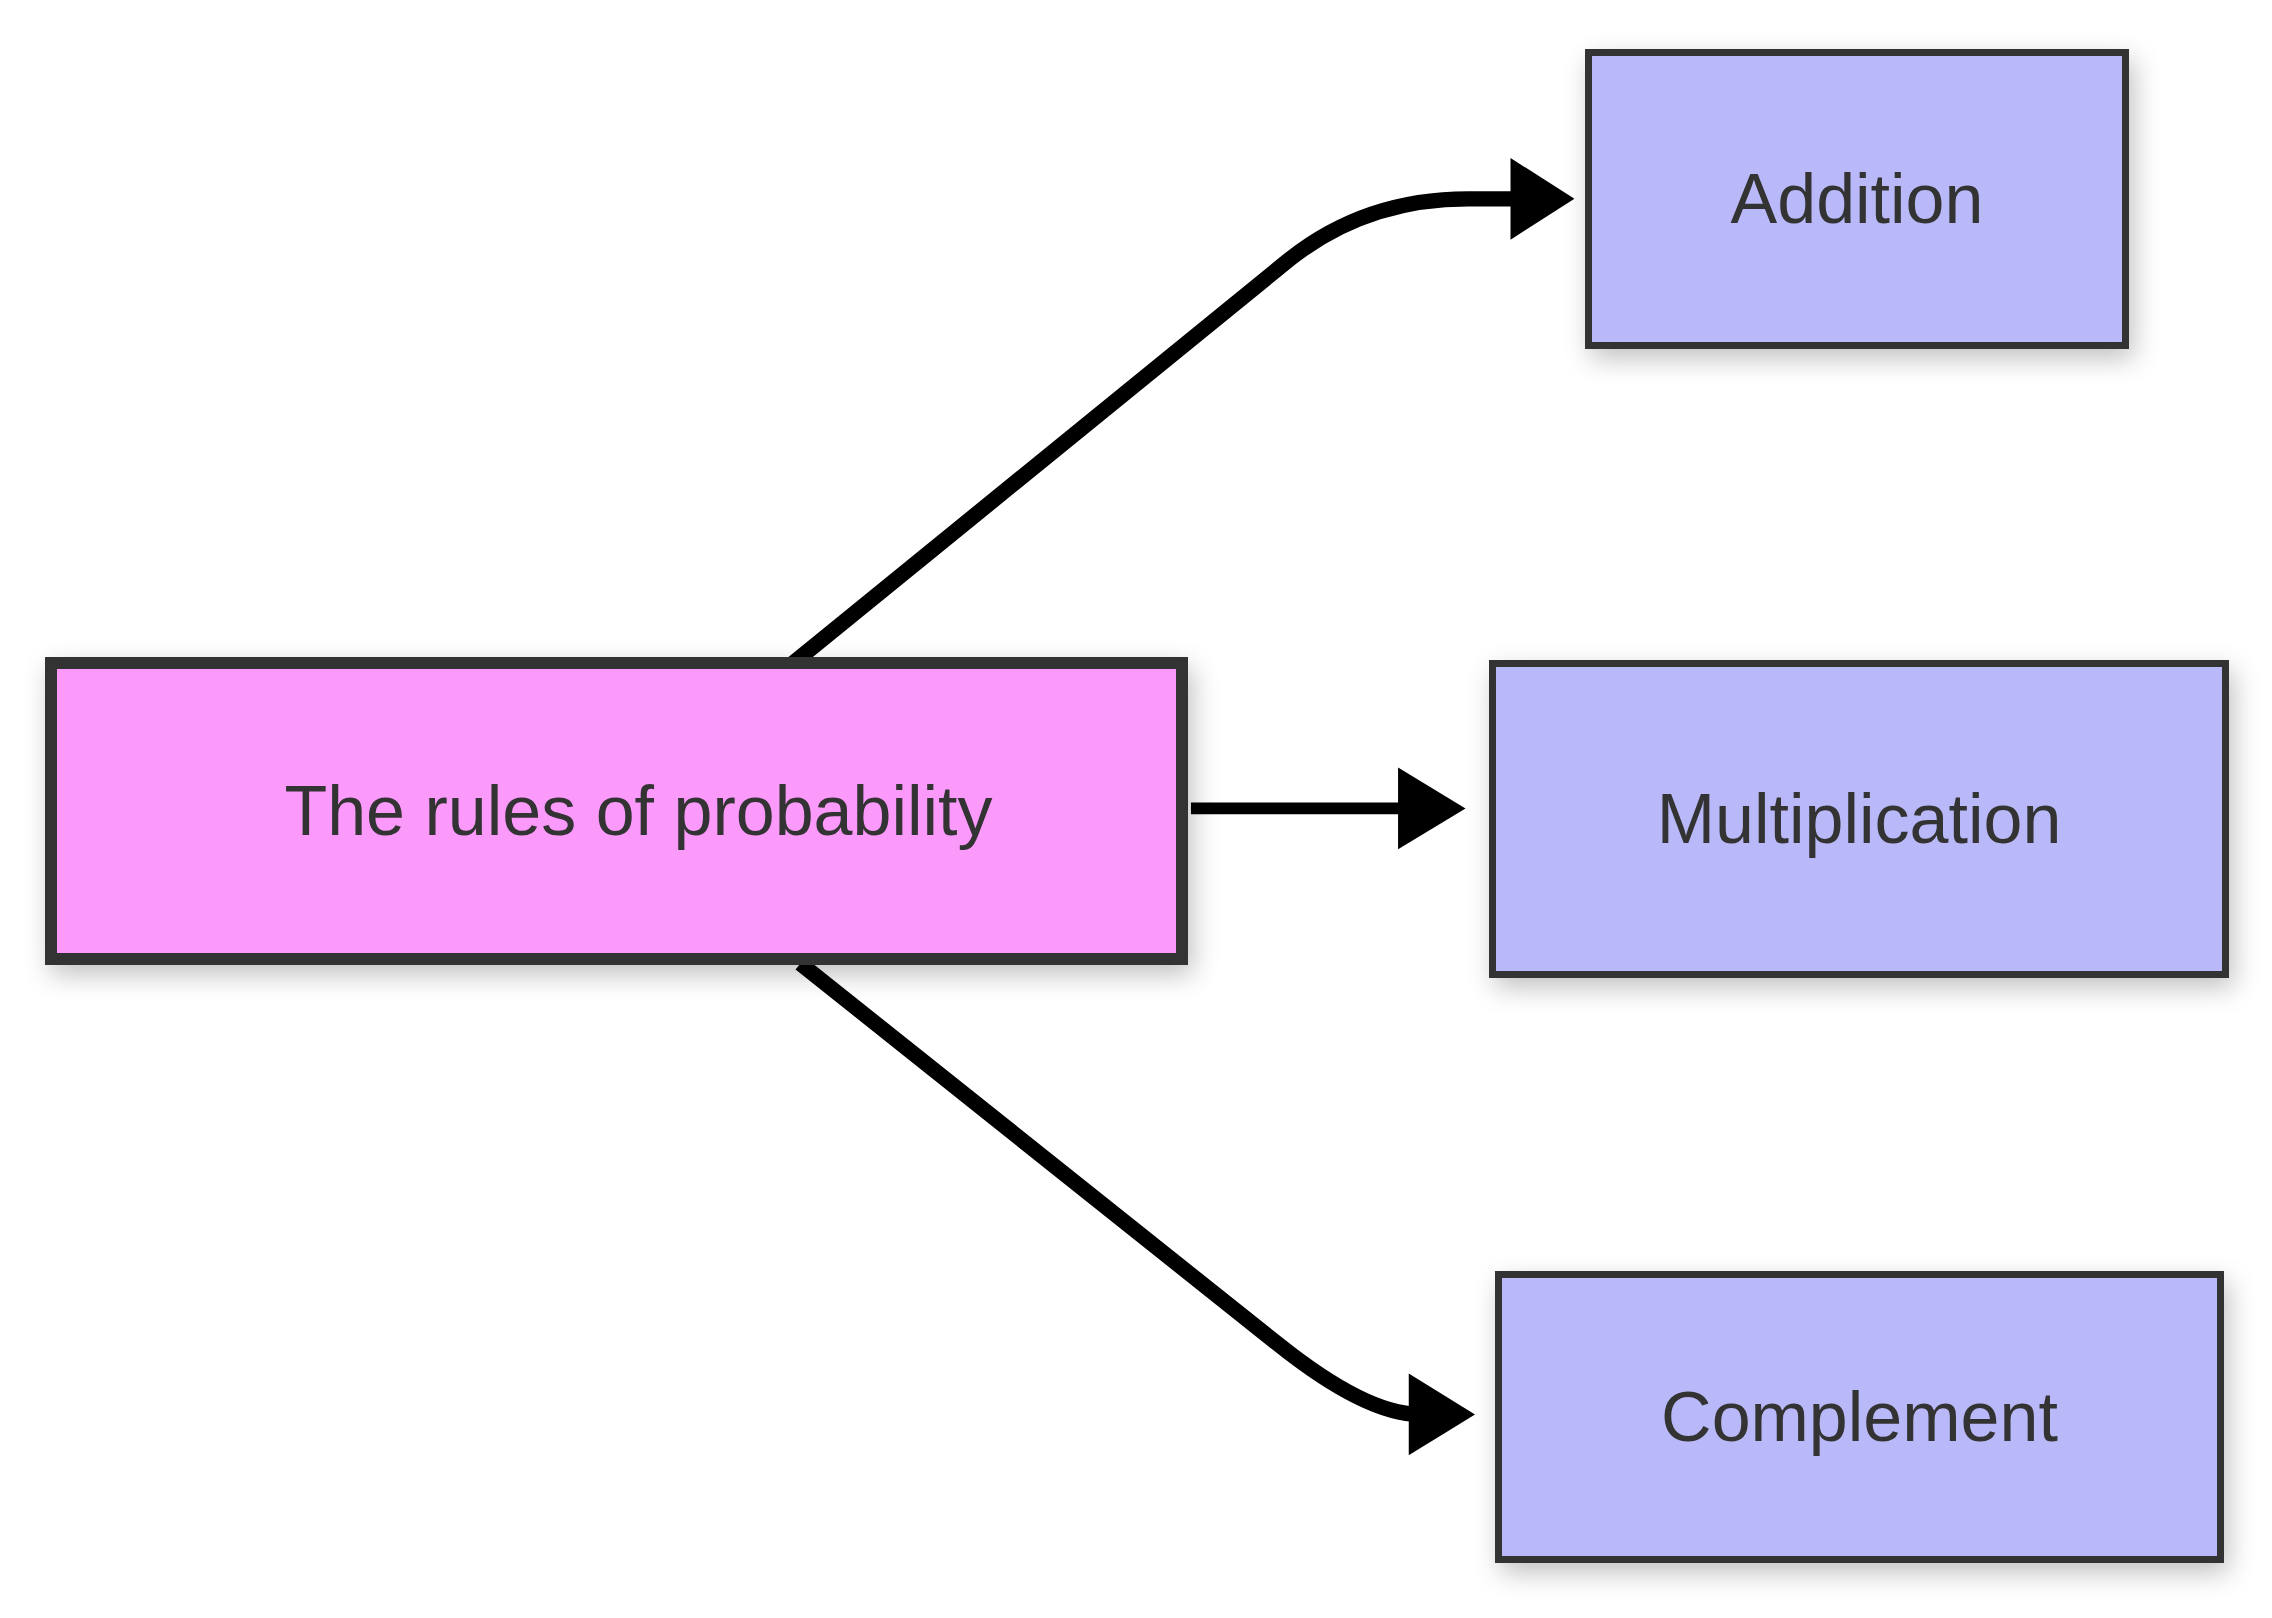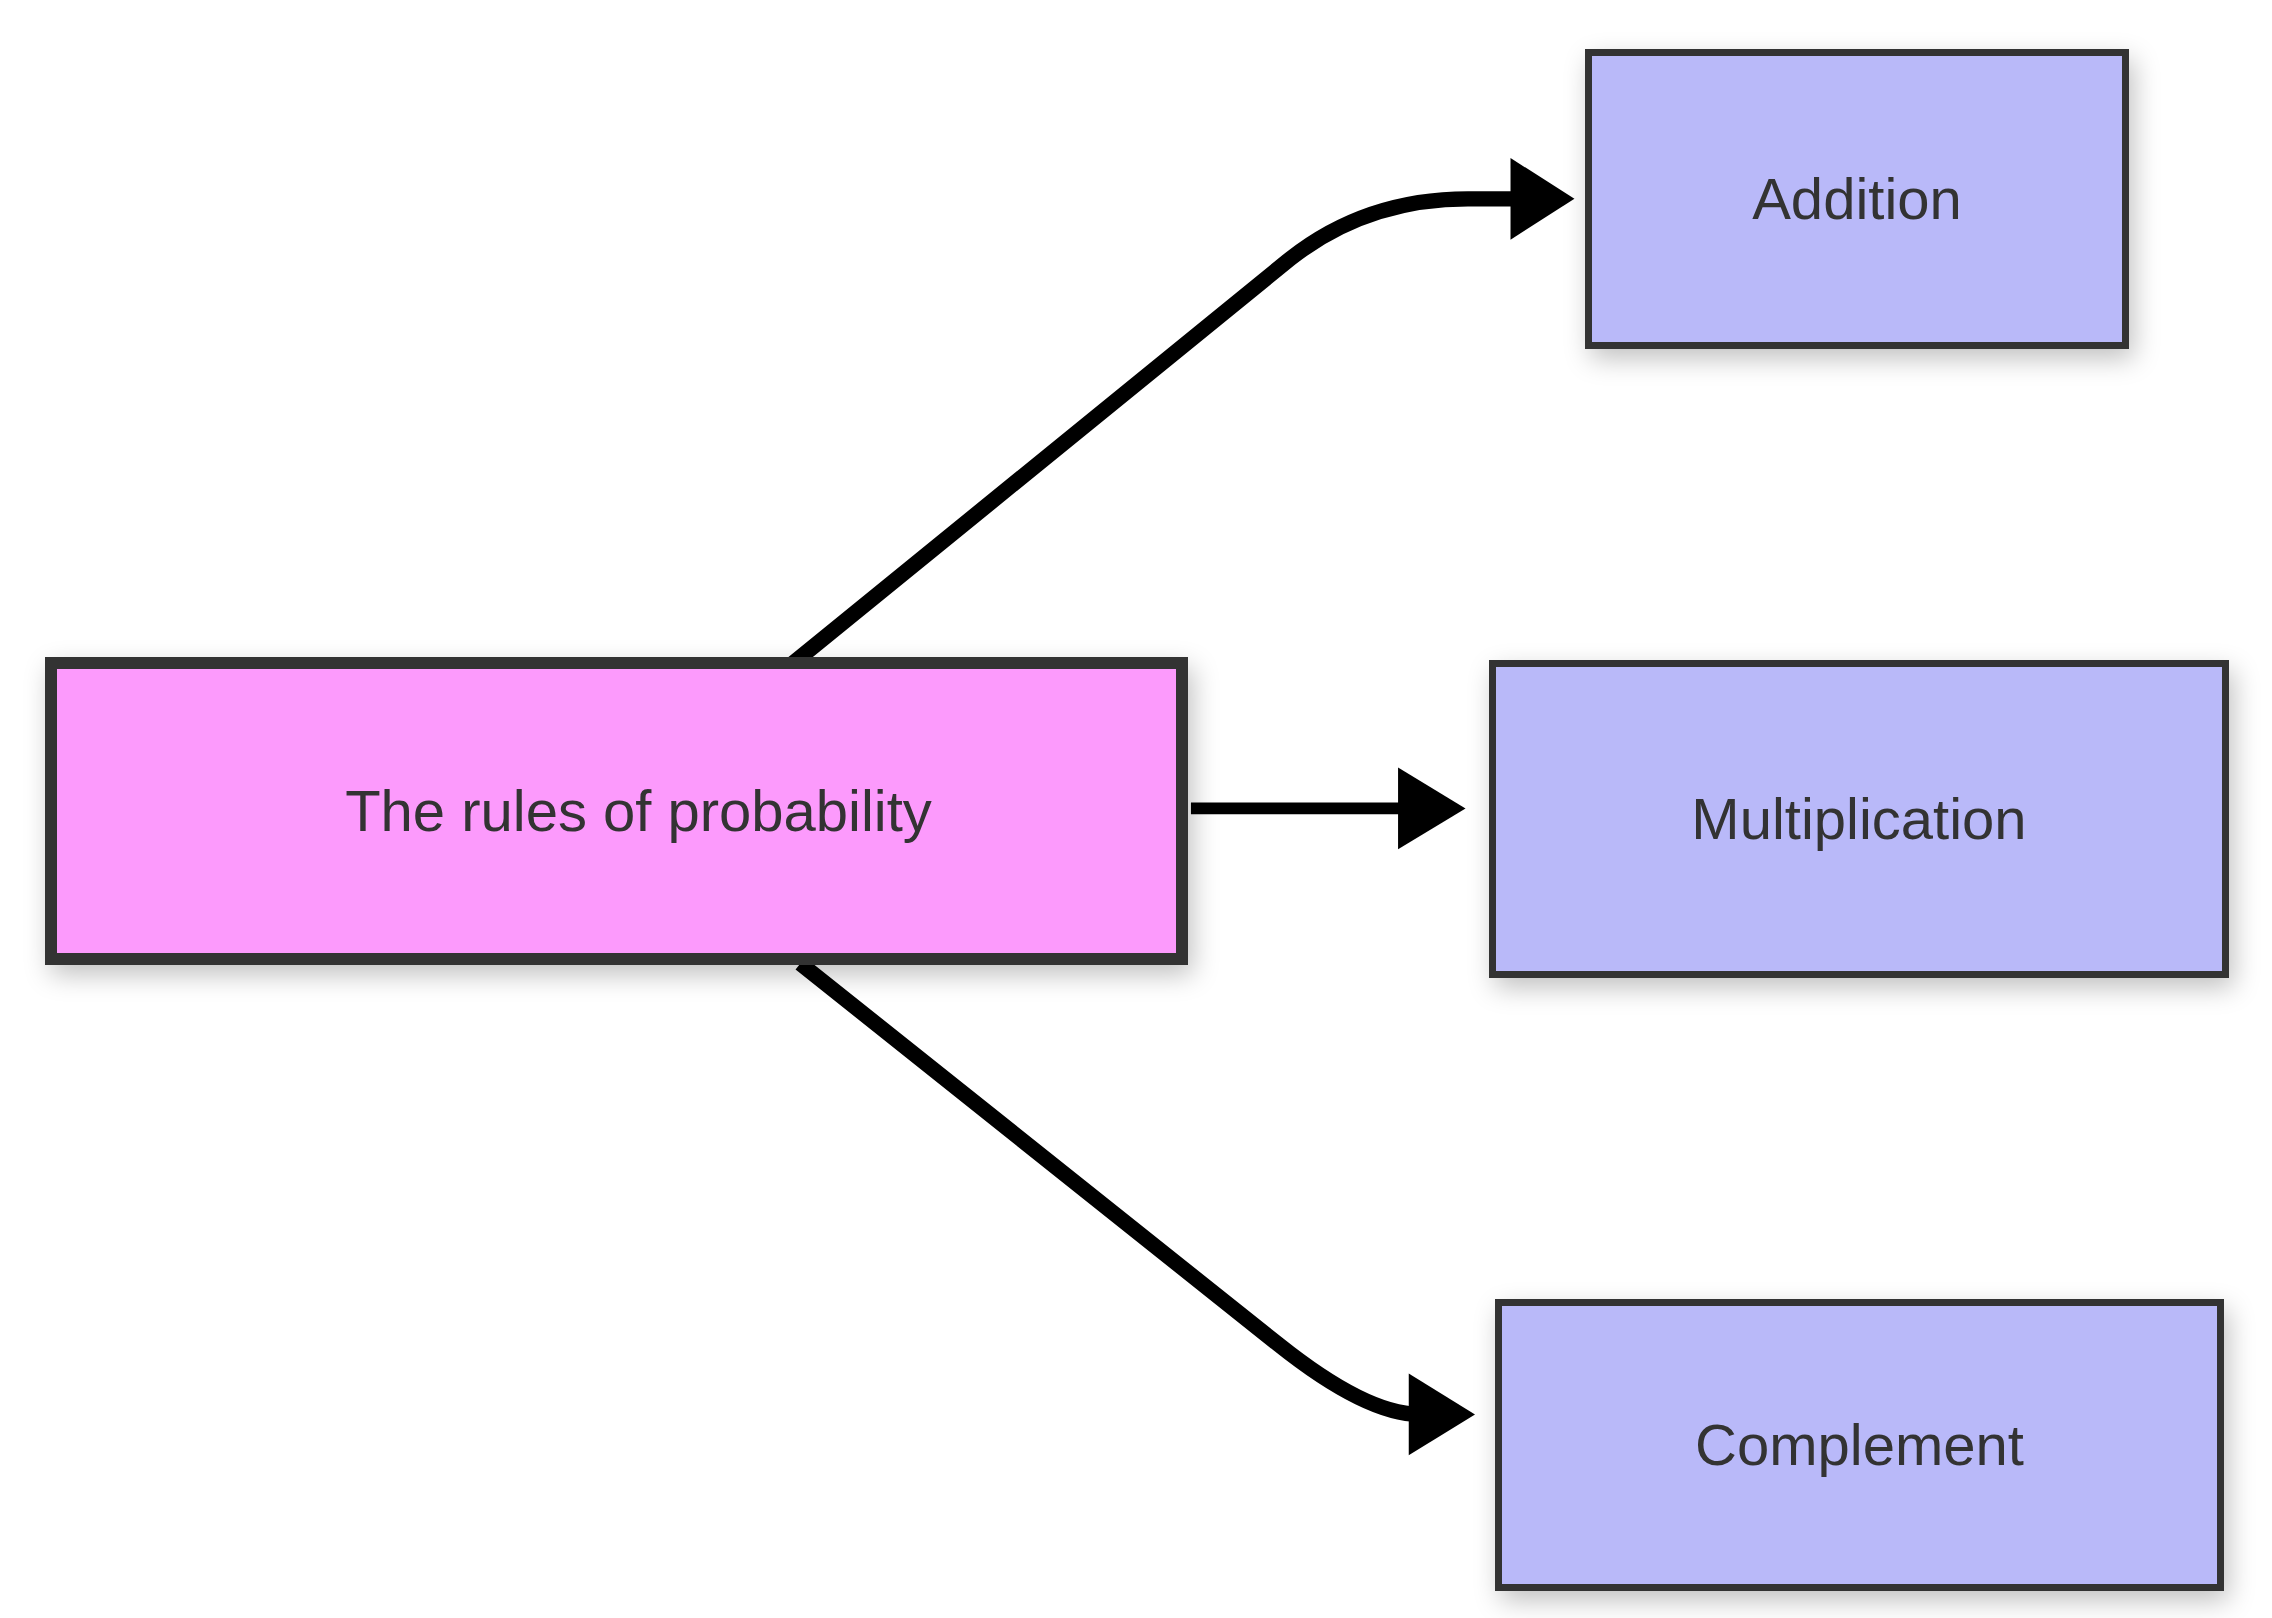--- a/index.html
+++ b/index.html
@@ -26,21 +26,21 @@
     height: 1618px;
     pointer-events: none;
   }
   .node {
     position: absolute;
     box-sizing: border-box;
     display: flex;
     align-items: center;
     justify-content: center;
     color: var(--text-color, #333333);
-    font-size: 58px;
+    font-size: 70px;
     line-height: 1.1;
     box-shadow: 4.7px 9.5px 25px rgba(0,0,0,0.25);
   }
   .node .label {
     white-space: nowrap;
   }
   .node-root {
     left: 45px;
     top: 657px;
     width: 1143px;
@@ -63,21 +63,20 @@
     left: 1489px;
     top: 660px;
     width: 740px;
     height: 318px;
   }
   .node-complement {
     left: 1495px;
     top: 1271px;
     width: 729px;
     height: 292px;
-    margin-top: 28px;
   }
   .edge-line {
     fill: none;
     stroke: var(--arrow-color, #000000);
   }
   .edge-line-thick {
     stroke-width: 26;
   }
   .edge-line-thin {
     stroke-width: 20;

